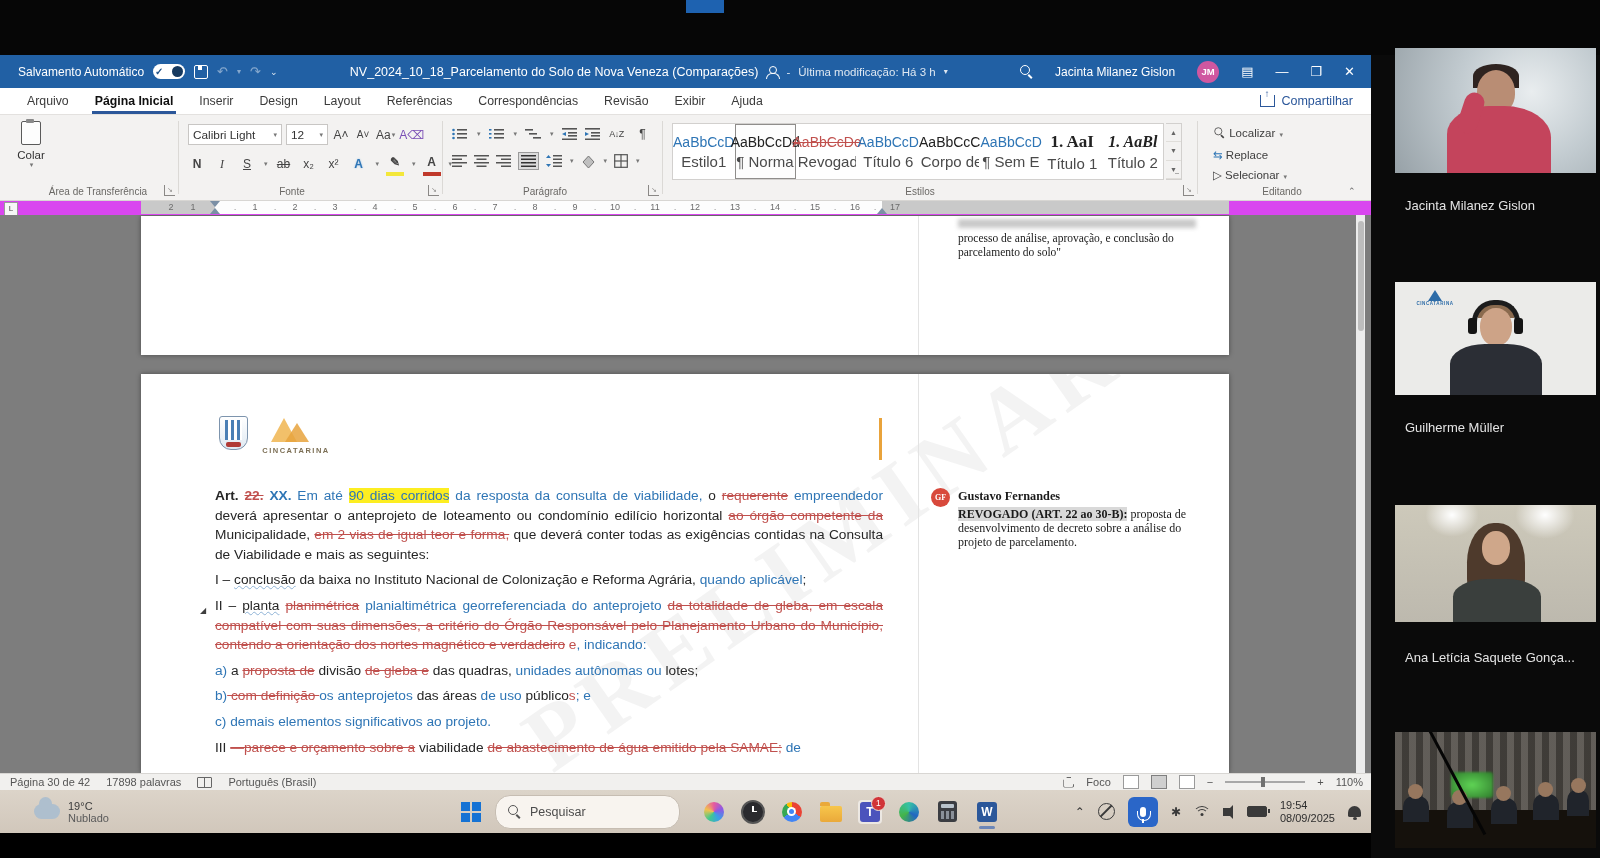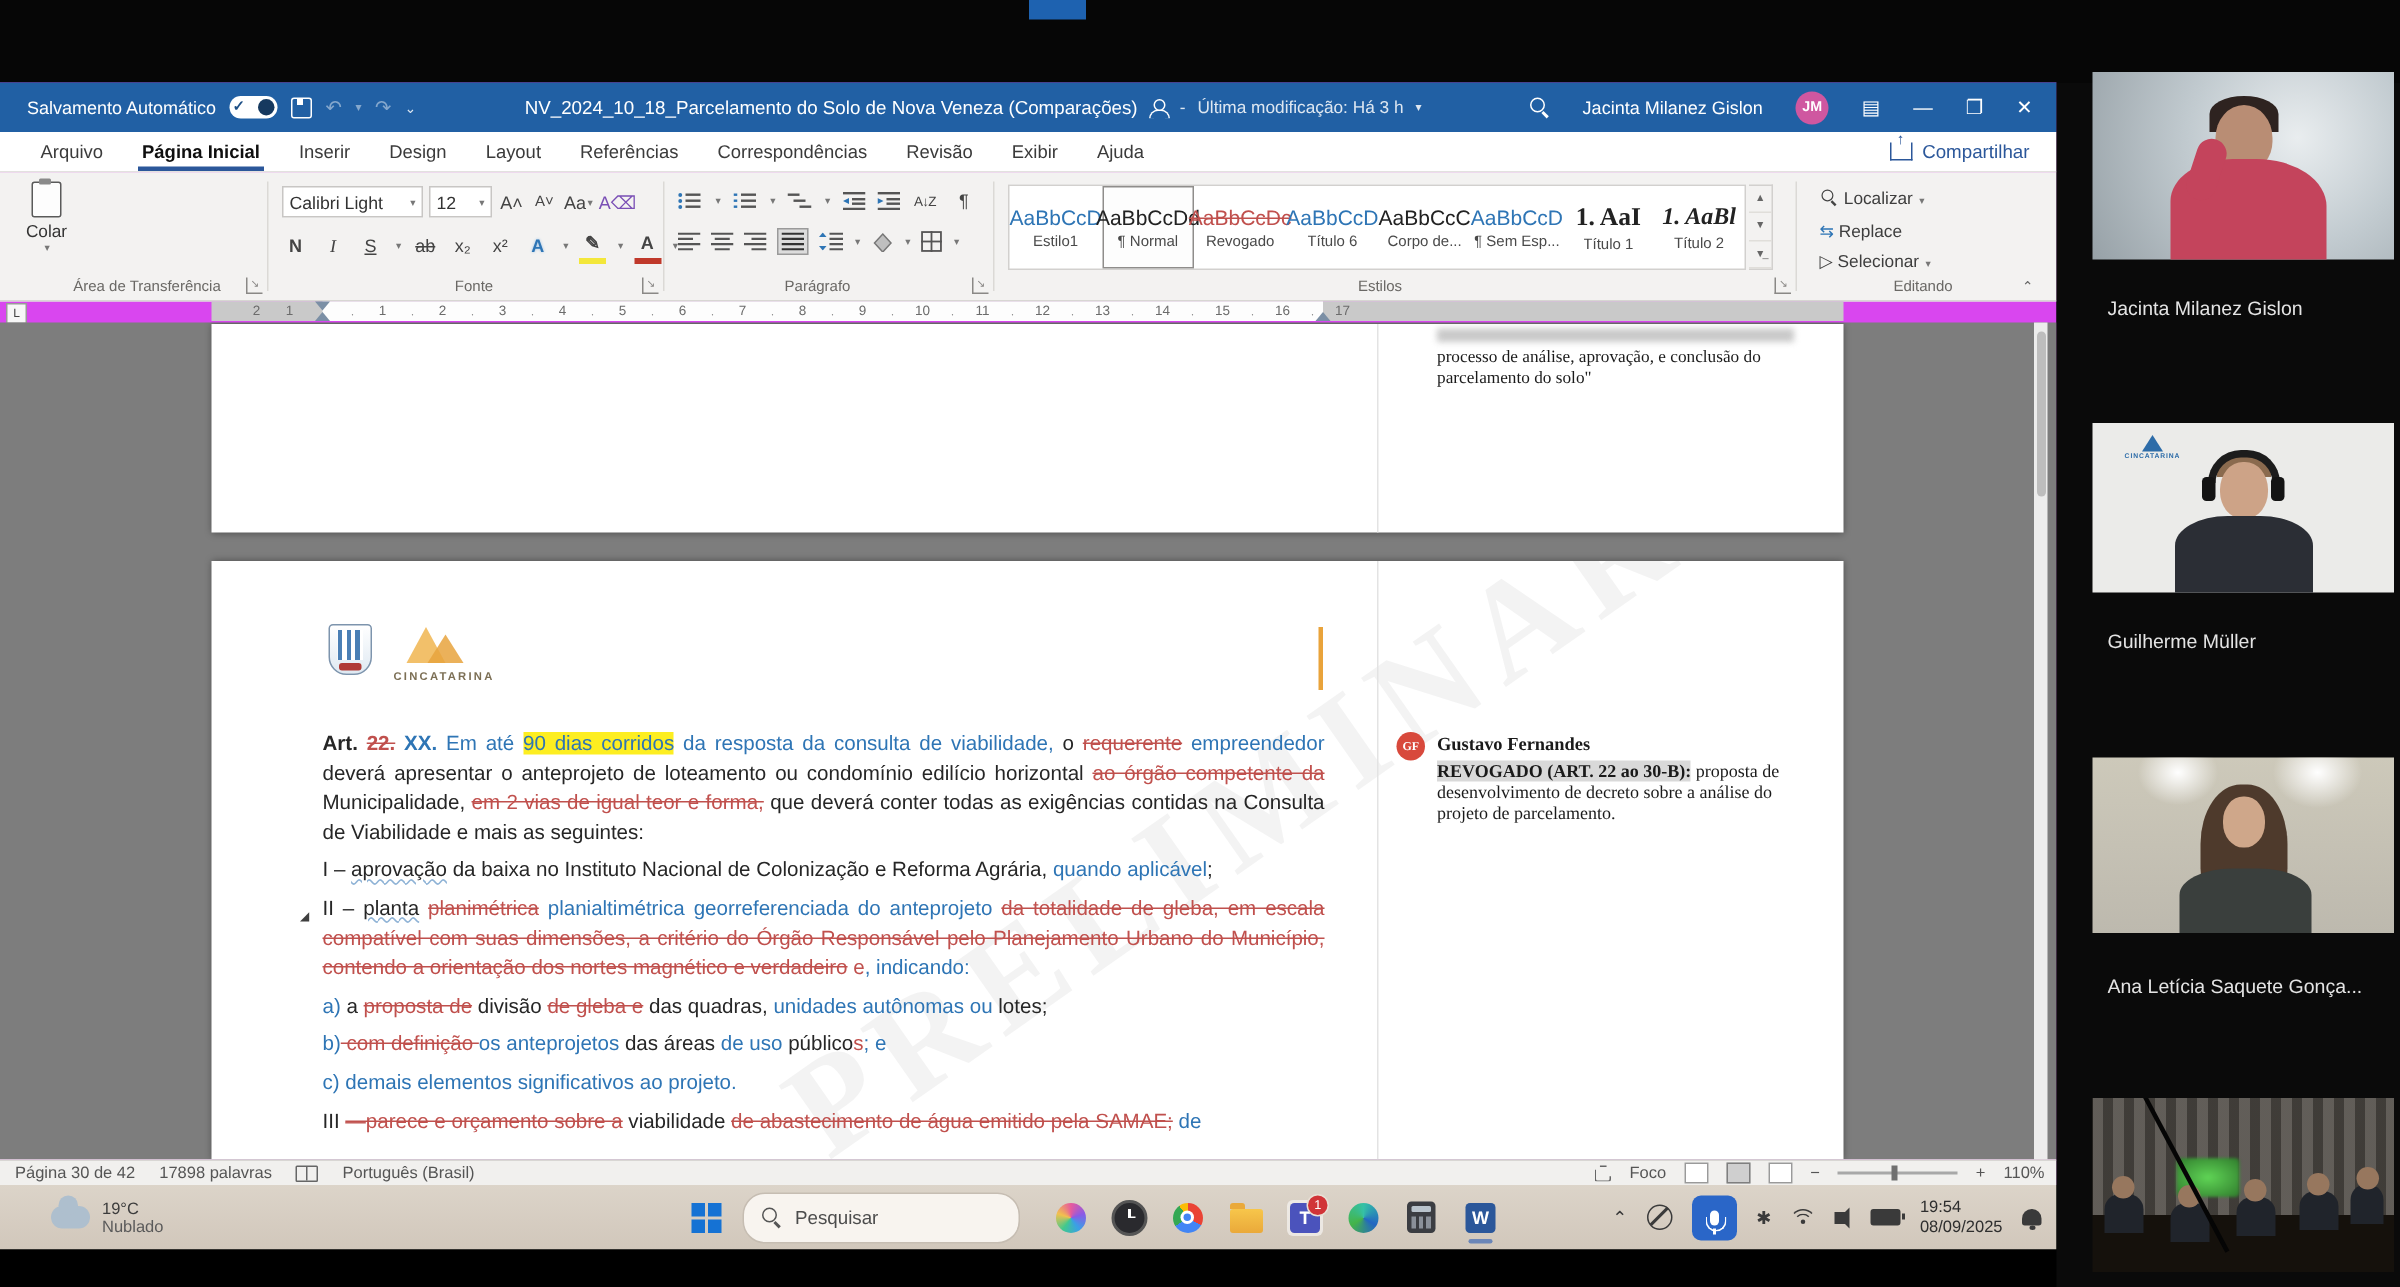--- a/index.html
+++ b/index.html
@@ -61,21 +61,21 @@
 
   
   #style-gallery{position:absolute;left:672px;top:8px;width:492px;height:57px;background:#fff;border:1px solid #d2d0ce;display:flex;box-sizing:border-box;}
   .style-item{width:61.5px;display:flex;flex-direction:column;align-items:center;justify-content:center;gap:3px;box-sizing:border-box;border:1px solid transparent;}
   .style-item.selected{border:1.5px solid #8f8d8b;background:#fdfdfd;}
   .sprev{font-size:14px;color:#222;white-space:nowrap;}
   .sprev.blue{color:#2e75b5;}
   .sprev.revoked{color:#c0504d;text-decoration:line-through;}
   .sprev.h1{font-family:"Liberation Serif",serif;font-weight:700;font-size:17px;}
   .sprev.h2{font-family:"Liberation Serif",serif;font-weight:700;font-style:italic;font-size:16px;}
-  .slabel{font-size:10px;color:#4a4a4a;white-space:nowrap;overflow:hidden;max-width:58px;}
+  .slabel{font-size:15px;color:#4a4a4a;white-space:nowrap;overflow:hidden;max-width:58px;}
   #style-arrows{position:absolute;left:1166px;top:8px;width:16px;height:57px;display:flex;flex-direction:column;border:1px solid #d2d0ce;border-left:none;background:#f3f2f1;box-sizing:border-box;}
   #style-arrows div{flex:1;font-size:7px;color:#666;display:flex;align-items:center;justify-content:center;border-bottom:1px solid #e0deda;}
 
   
   #ruler{left:141px;top:146px;width:1088px;height:13px;background:#c9c9c9;}
   #ruler-white{position:absolute;left:74px;top:0;width:667px;height:13px;background:#fdfdfd;}
   .rnum{position:absolute;top:1px;font-size:9px;color:#6b6b6b;transform:translateX(-50%);}
   .rtick{position:absolute;top:4px;font-size:8px;color:#8a8a8a;transform:translateX(-50%);}
   .ind{position:absolute;width:0;height:0;}
   #tabsel{left:4px;top:147px;width:12px;height:12px;background:#f7f7f7;border:1px solid #9a9a9a;font-size:8px;color:#444;text-align:center;line-height:11px;}
@@ -332,21 +332,21 @@
         <span class="rbtn" style="text-decoration:line-through">ab</span>
         <span class="rbtn">x₂</span>
         <span class="rbtn">x²</span>
         <span class="rbtn" style="color:#2e75b5;font-weight:700;text-shadow:0 0 2px #9cc3e5">A</span>
           <span class="caret">▾</span>
         <span class="rbtn" style="border-bottom:4px solid #f3e73a;font-weight:600">✎</span>
           <span class="caret">▾</span>
         <span class="rbtn" style="border-bottom:4px solid #c0392b;font-weight:700">A</span>
           <span class="caret">▾</span>
       </div>
-      <div class="glabel" style="left:236px">Fonte</div>
+      <div class="glabel" style="left:212px">Fonte</div>
       <div class="launcher" style="left:428px">↘</div>
       <div class="gsep" style="left:442px"></div>
 
       <div class="abs" style="left:452px;top:9px;display:flex;gap:8px;align-items:center">
         <span class="ic">
             <svg class="lic" width="16" height="12">
               <circle cx="1.5" cy="2" r="1.3" fill="#2e75b5"></circle>
               <rect x="5" y="1" width="10" height="1.6" fill="#555"></rect>
               <circle cx="1.5" cy="6" r="1.3" fill="#2e75b5"></circle>
               <rect x="5" y="5" width="10" height="1.6" fill="#555"></rect>
@@ -574,21 +574,21 @@
         <div id="crest"></div>
         <div id="cinca-logo">
             <div class="tri t1"></div>
             <div class="tri t2"></div>
           </div>
         <div id="cinca-brand">CINCATARINA</div>
         <div id="hdr-bar"></div>
 
         <div id="paras">
             <div class="para"><span class="run-k run-bold">Art. </span><span class="run-r run-bold">22.</span><span class="run-k">  </span><span class="run-b run-bold">XX.</span><span class="run-b">  Em até </span><span class="run-b run-hl">90 dias corridos</span><span class="run-b"> da resposta da consulta de viabilidade, </span><span class="run-k">o </span><span class="run-r">requerente</span><span class="run-k"> </span><span class="run-b">empreendedor</span><span class="run-k"> deverá apresentar o anteprojeto de loteamento ou condomínio edilício horizontal </span><span class="run-r">ao órgão competente da</span><span class="run-k"> Municipalidade, </span><span class="run-r">em 2 vias de igual teor e forma,</span><span class="run-k"> que deverá conter todas as exigências contidas na Consulta de Viabilidade e mais as seguintes:</span></div>
-            <div class="para"><span class="run-k">I – </span><span class="run-k run-sp">aprovação</span><span class="run-k"> da baixa no Instituto Nacional de Colonização e Reforma Agrária, </span><span class="run-b">quando aplicável</span><span class="run-k">;</span></div>
+            <div class="para"><span class="run-k">I – </span><span class="run-k run-sp">conclusão</span><span class="run-k"> da baixa no Instituto Nacional de Colonização e Reforma Agrária, </span><span class="run-b">quando aplicável</span><span class="run-k">;</span></div>
             <div class="para"><span class="para-marker">◢</span><span class="run-k">II – </span><span class="run-k run-sp">planta</span><span class="run-k"> </span><span class="run-r">planimétrica</span><span class="run-k"> </span><span class="run-b">planialtimétrica georreferenciada do anteprojeto </span><span class="run-r">da totalidade de gleba, em escala compatível com suas dimensões, a critério do Órgão Responsável pelo Planejamento Urbano do Município, contendo a orientação dos nortes magnético e verdadeiro</span><span class="run-rn"> e</span><span class="run-b">, indicando:</span></div>
             <div class="para"><span class="run-b">a) </span><span class="run-k">a </span><span class="run-r">proposta de</span><span class="run-k"> divisão </span><span class="run-r">de gleba e</span><span class="run-k"> das quadras, </span><span class="run-b">unidades autônomas ou</span><span class="run-k"> lotes;</span></div>
             <div class="para"><span class="run-b">b)</span><span class="run-r"> com definição </span><span class="run-b">os anteprojetos</span><span class="run-k"> das áreas </span><span class="run-b">de uso</span><span class="run-k"> público</span><span class="run-rn">s</span><span class="run-b">; e</span></div>
             <div class="para"><span class="run-b">c) demais elementos significativos ao projeto.</span></div>
             <div class="para"><span class="run-k">III </span><span class="run-r">—parece e orçamento sobre a</span><span class="run-k"> viabilidade </span><span class="run-r">de abastecimento de água emitido pela SAMAE;</span><span class="run-b"> de</span></div>
           </div>
 
         <div id="cmt2" class="serif">
           <div class="head">
             <div class="gf">GF</div>

